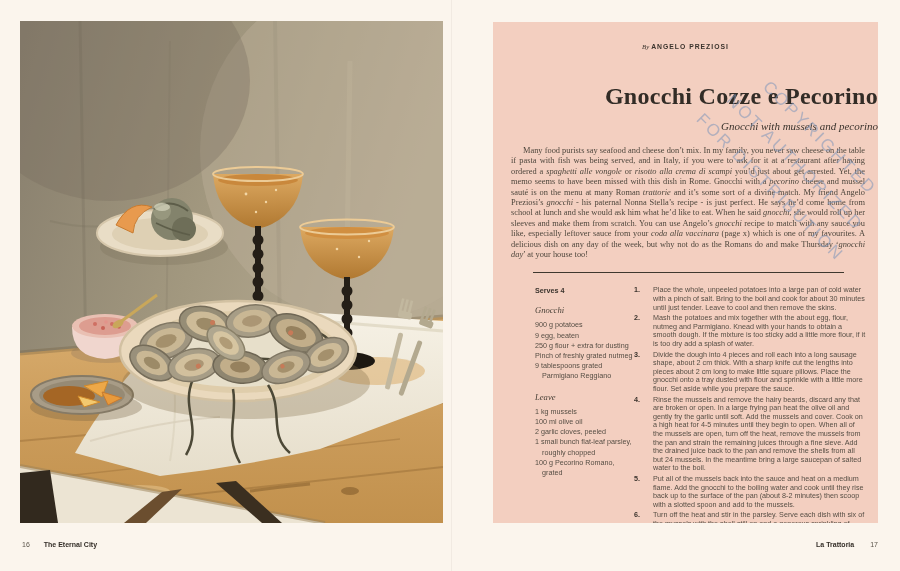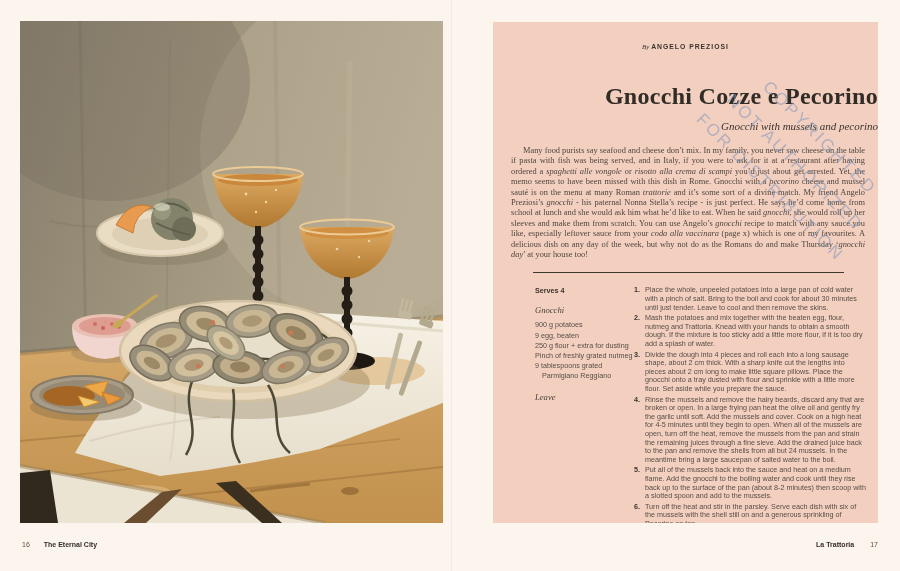--- a/index.html
+++ b/index.html
@@ -46,21 +46,21 @@
   .rule{margin:12px 34px 0 40px;border:0;border-top:1.5px solid #3f382e;}
   .columns{display:flex;margin:13px 12px 0 42px;}
   .ing-col{flex:0 0 99px;}
   .serves{font-size:7.2px;font-weight:bold;color:#3a332c;}
   .ing-head{font-family:"Liberation Serif",serif;font-style:italic;font-size:8.6px;color:#4a4238;margin:10px 0 5px;}
   .ing-list{list-style:none;margin:0;padding:0;font-size:7.2px;line-height:10.2px;color:#564e44;}
   .ing-list li{padding-left:7px;text-indent:-7px;}
   .steps{flex:1;list-style:none;margin:0;padding:0;counter-reset:s;}
   .steps li{display:flex;margin-bottom:2px;font-size:7.2px;line-height:8.6px;color:#564e44;}
   .steps .num{flex:0 0 11px;font-weight:bold;color:#3a332c;}
-  .steps .txt{flex:1;}
+  .steps .txt{flex:1;margin-left:8px;}
 
   
   .footer{position:absolute;top:541px;font-size:7px;display:flex;align-items:baseline;}
   .footer .pagenum{color:#5a544a;}
   .footer .flabel{font-weight:bold;color:#332d27;}
   .footer-left{left:22px;gap:14px;}
   .footer-right{right:22px;gap:16px;}
 </style>
 </head>
 <body style="background: rgb(251, 245, 237);">
@@ -320,30 +320,37 @@
       <div>
           <div class="ing-head">Gnocchi</div>
           <ul class="ing-list">
             <li>900 g potatoes</li>
             <li>9 egg, beaten</li>
             <li>250 g flour + extra for dusting</li>
             <li>Pinch of freshly grated nutmeg</li>
             <li>9 tablespoons grated Parmigiano Reggiano</li>
           </ul>
           <div class="ing-head">Leave</div>
+          <ul class="ing-list">
+            <li>1 kg mussels</li>
+            <li>100 ml olive oil</li>
+            <li>2 garlic cloves, peeled</li>
+            <li>1 small bunch flat-leaf parsley, roughly chopped</li>
+            <li>100 g Pecorino Romano, grated</li>
+          </ul>
         </div>
     </div>
     <ol class="steps">
         <li>
           <span class="num">1.</span>
           <span class="txt">Place the whole, unpeeled potatoes into a large pan of cold water with a pinch of salt. Bring to the boil and cook for about 30 minutes until just tender. Leave to cool and then remove the skins.</span>
         </li>
         <li>
           <span class="num">2.</span>
-          <span class="txt">Mash the potatoes and mix together with the beaten egg, flour, nutmeg and Trattoria. Knead with your hands to obtain a smooth dough. If the mixture is too sticky add a little more flour, if it is too dry add a splash of water.</span>
+          <span class="txt">Mash the potatoes and mix together with the about egg, flour, nutmeg and Parmigiano. Knead with your hands to obtain a smooth dough. If the mixture is too sticky add a little more flour, if it is too dry add a splash of water.</span>
         </li>
         <li>
           <span class="num">3.</span>
           <span class="txt">Divide the dough into 4 pieces and roll each into a long sausage shape, about 2 cm thick. With a sharp knife cut the lengths into pieces about 2 cm long to make little square pillows. Place the gnocchi onto a tray dusted with flour and sprinkle with a little more flour. Set aside while you prepare the sauce.</span>
         </li>
         <li>
           <span class="num">4.</span>
           <span class="txt">Rinse the mussels and remove the hairy beards, discard any that are broken or open. In a large frying pan heat the olive oil and gently fry the garlic until soft. Add the mussels and cover. Cook on a high heat for 4-5 minutes until they begin to open. When all of the mussels are open, turn off the heat, remove the mussels from the pan and strain the remaining juices through a fine sieve. Add the drained juice back to the pan and remove the shells from all but 24 mussels. In the meantime bring a large saucepan of salted water to the boil.</span>
         </li>
         <li>

